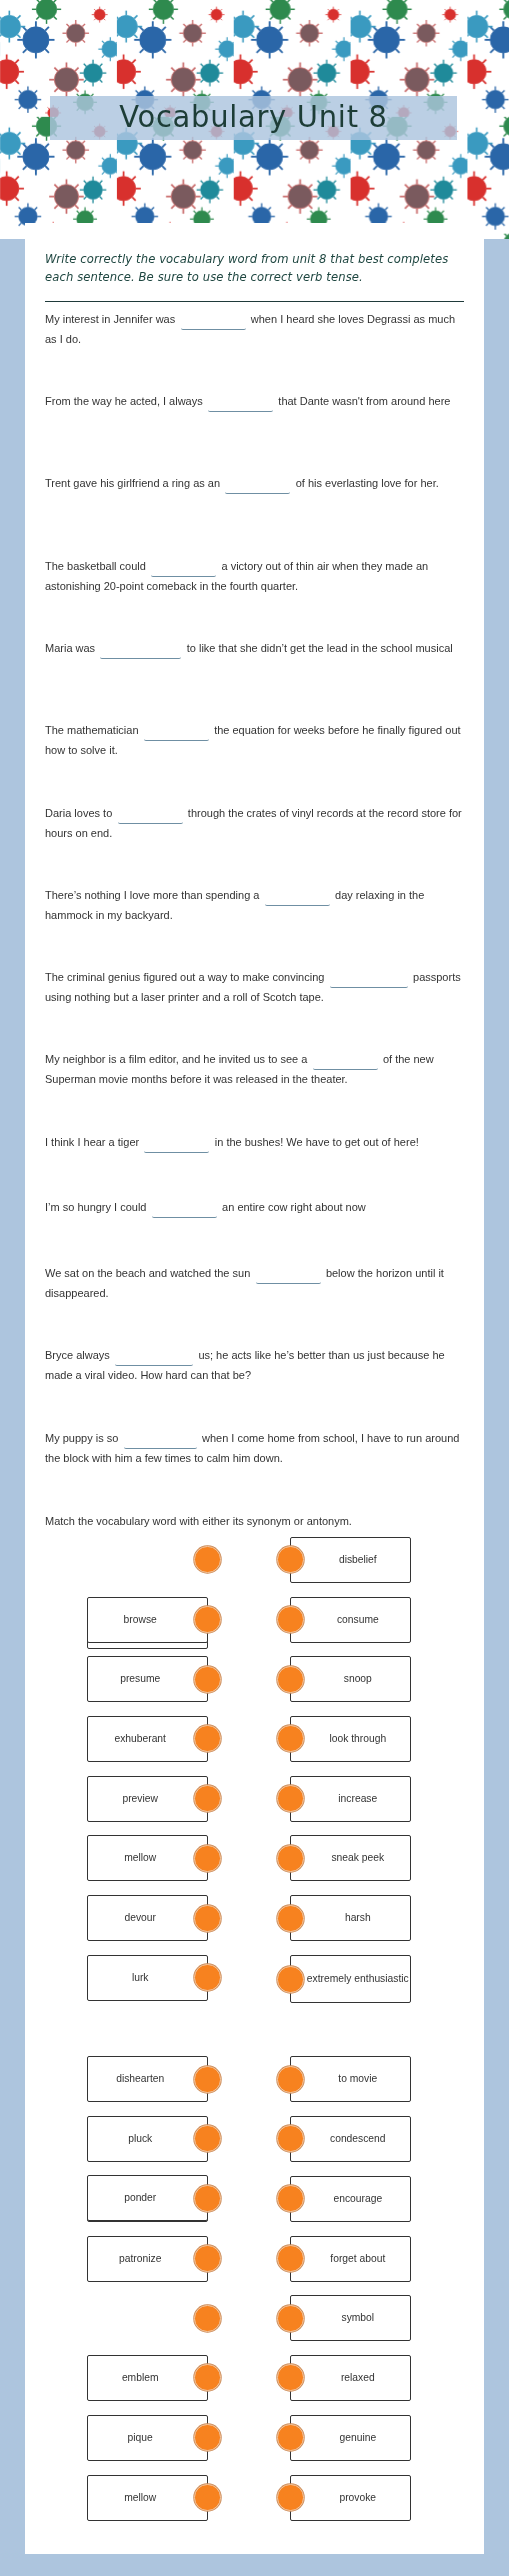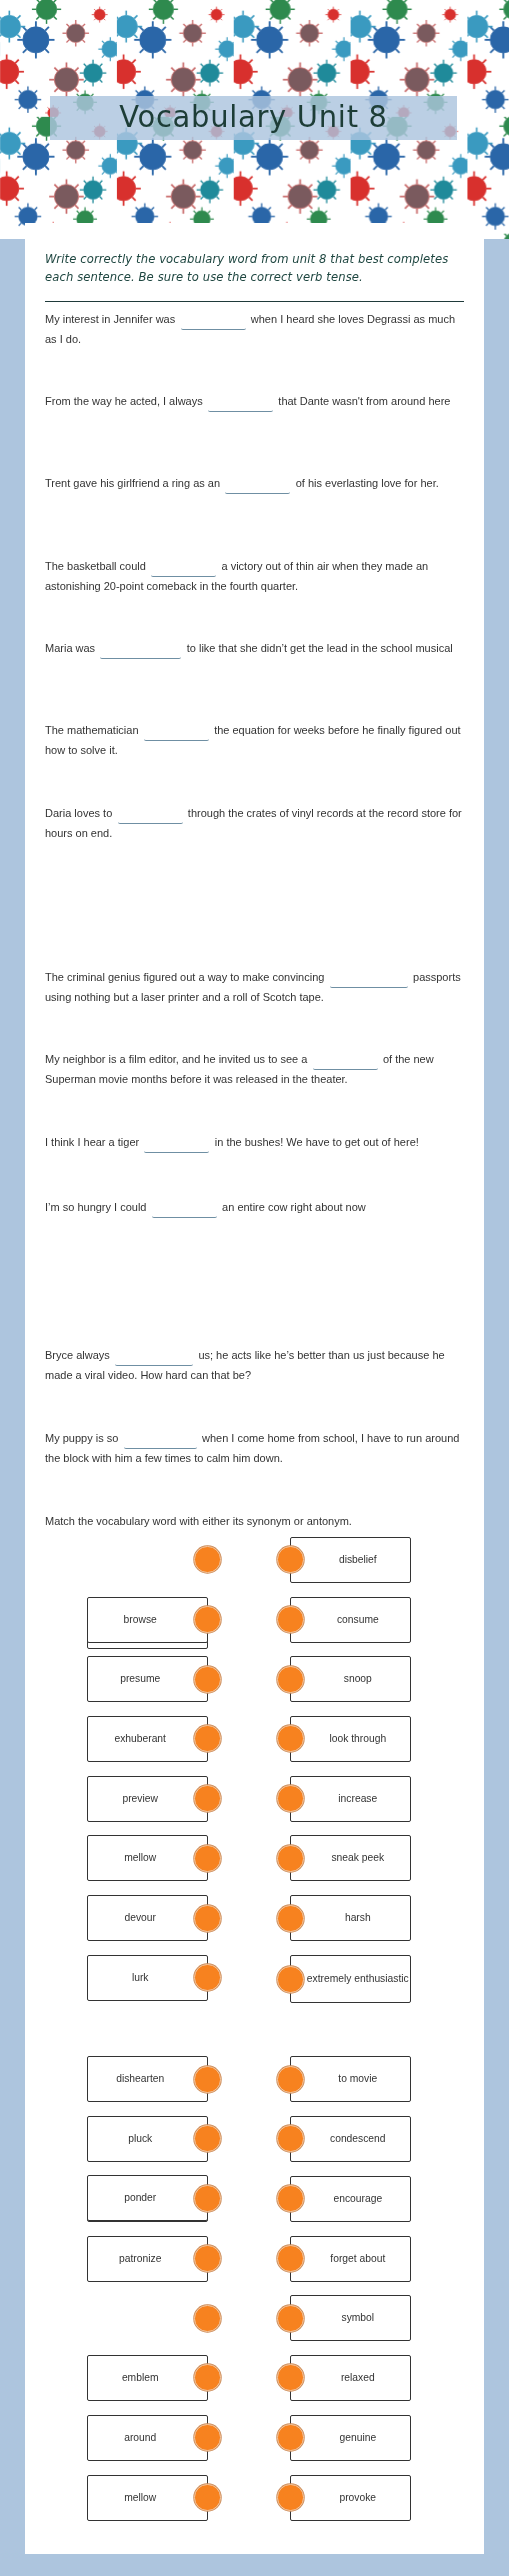--- a/index.html
+++ b/index.html
@@ -104,24 +104,26 @@
   <div class="instructions">Write correctly the vocabulary word from unit 8 that best completes each sentence.  Be sure to use the correct verb tense.</div>
   <div class="rule"></div>
 
   <div class="sentence" style="top:87px"><span>My interest in Jennifer was</span><span class="blank" contenteditable="true" style=""></span><span>when I heard she loves Degrassi as much as I do.</span></div>
   <div class="sentence" style="top:169px"><span>From the way he acted, I always</span><span class="blank" contenteditable="true" style=""></span><span>that Dante wasn't from around here</span></div>
   <div class="sentence" style="top:251px"><span>Trent gave his girlfriend a ring as an</span><span class="blank" contenteditable="true" style=""></span><span>of his everlasting love for her.</span></div>
   <div class="sentence" style="top:334px"><span>The basketball could</span><span class="blank" contenteditable="true" style=""></span><span>a victory out of thin air when they made an astonishing 20-point comeback in the fourth quarter.</span></div>
   <div class="sentence" style="top:416px"><span>Maria was</span><span class="blank" style="width: 81px;" contenteditable="true"></span><span>to like that she didn’t get the lead in the school musical</span></div>
   <div class="sentence" style="top:498px"><span>The mathematician</span><span class="blank" contenteditable="true" style=""></span><span>the equation for weeks before he finally figured out how to solve it.</span></div>
   <div class="sentence" style="top:581px"><span>Daria loves to</span><span class="blank" contenteditable="true" style=""></span><span>through the crates of vinyl records at the record store for hours on end.</span></div>
+  <div class="sentence" style="top:663px"><span>There’s nothing I love more than spending a</span><span class="blank" contenteditable="true" style=""></span><span>day relaxing in the hammock in my backyard.</span></div>
   <div class="sentence" style="top:745px"><span>The criminal genius figured out a way to make convincing</span><span class="blank" style="width: 78px;" contenteditable="true"></span><span>passports using nothing but a laser printer and a roll of Scotch tape.</span></div>
   <div class="sentence" style="top:827px"><span>My neighbor is a film editor, and he invited us to see a</span><span class="blank" contenteditable="true" style=""></span><span>of the new Superman movie months before it was released in the theater.</span></div>
   <div class="sentence" style="top:910px"><span>I think I hear a tiger</span><span class="blank" contenteditable="true" style=""></span><span>in the bushes! We have to get out of here!</span></div>
   <div class="sentence" style="top:975px"><span>I’m so hungry I could</span><span class="blank" contenteditable="true" style=""></span><span>an entire cow right about now</span></div>
+  <div class="sentence" style="top:1041px"><span>We sat on the beach and watched the sun</span><span class="blank" contenteditable="true" style=""></span><span>below the horizon until it disappeared.</span></div>
   <div class="sentence" style="top:1123px"><span>Bryce always</span><span class="blank" style="width: 78px;" contenteditable="true"></span><span>us; he acts like he’s better than us just because he made a viral video. How hard can that be?</span></div>
   <div class="sentence" style="top:1206px"><span>My puppy is so</span><span class="blank" style="width: 73px;" contenteditable="true"></span><span>when I come home from school, I have to run around the block with him a few times to calm him down.</span></div>
 
   <div class="match-label">Match the vocabulary word with either its synonym or antonym.</div>
 
   <div>
     <div class="mbox left" style="top:1380px">recede</div>
     <div class="mbox left" style="top:1374px">browse</div>
     <div class="mbox left" style="top:1433px">presume</div>
     <div class="mbox left" style="top:1493px">exhuberant</div>
@@ -158,21 +160,21 @@
     <div class="dot" style="left:252px;top:1743px"></div>
   </div>
 
   <div>
     <div class="mbox left" style="top:1833px">dishearten</div>
     <div class="mbox left" style="top:1893px">pluck</div>
     <div class="mbox left" style="top:1953px">counterfeit</div>
     <div class="mbox left" style="top:2013px">patronize</div>
     <div class="mbox left" style="top:1952px">ponder</div>
     <div class="mbox left" style="top:2132px">emblem</div>
-    <div class="mbox left" style="top:2192px">around</div>
+    <div class="mbox left" style="top:2192px">pique</div>
     <div class="mbox left" style="top:2252px">mellow</div>
 
     <div class="mbox right" style="top:1833px">to movie</div>
     <div class="mbox right" style="top:1893px">condescend</div>
     <div class="mbox right" style="top:1953px">encourage</div>
     <div class="mbox right" style="top:2013px">forget about</div>
     <div class="mbox right" style="top:2072px">symbol</div>
     <div class="mbox right" style="top:2132px">relaxed</div>
     <div class="mbox right" style="top:2192px">genuine</div>
     <div class="mbox right" style="top:2252px">provoke</div>

